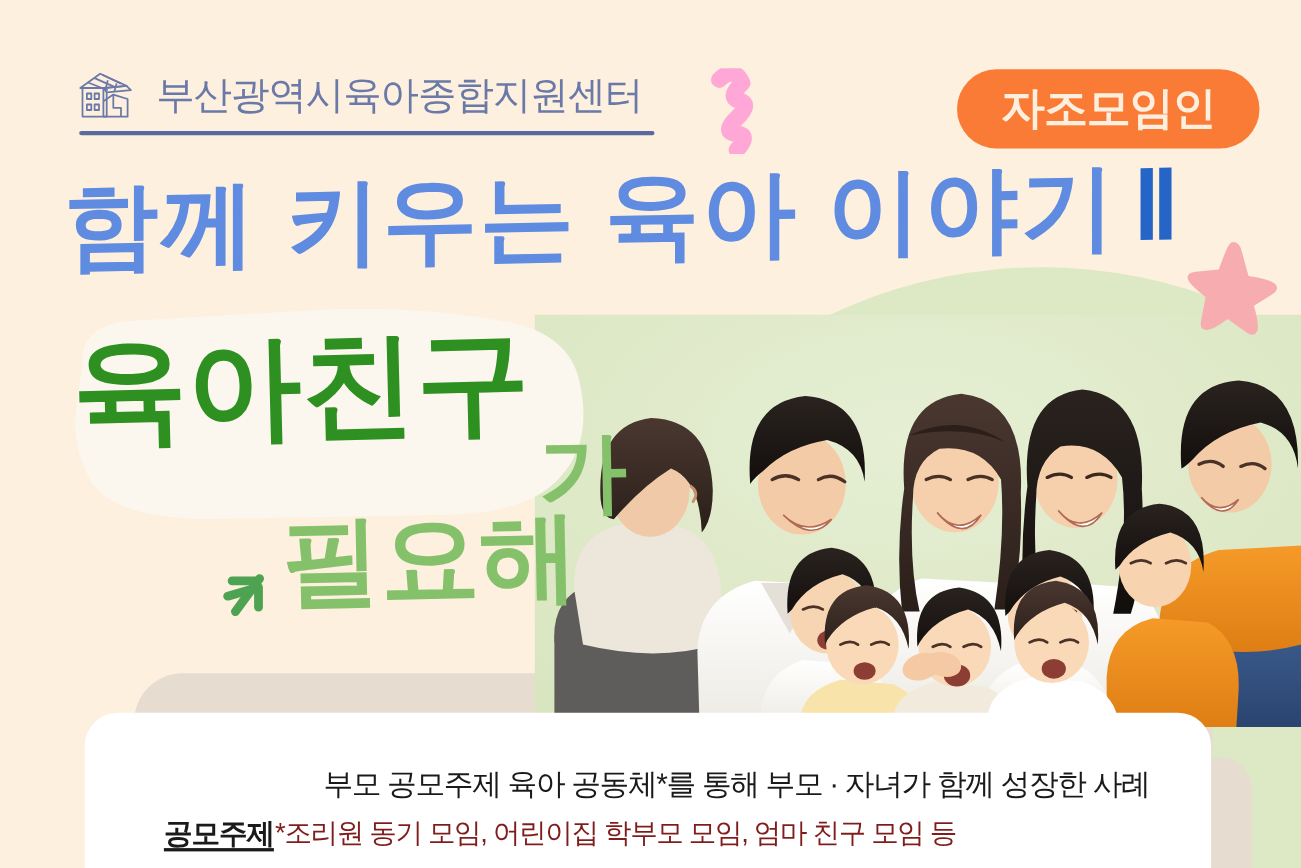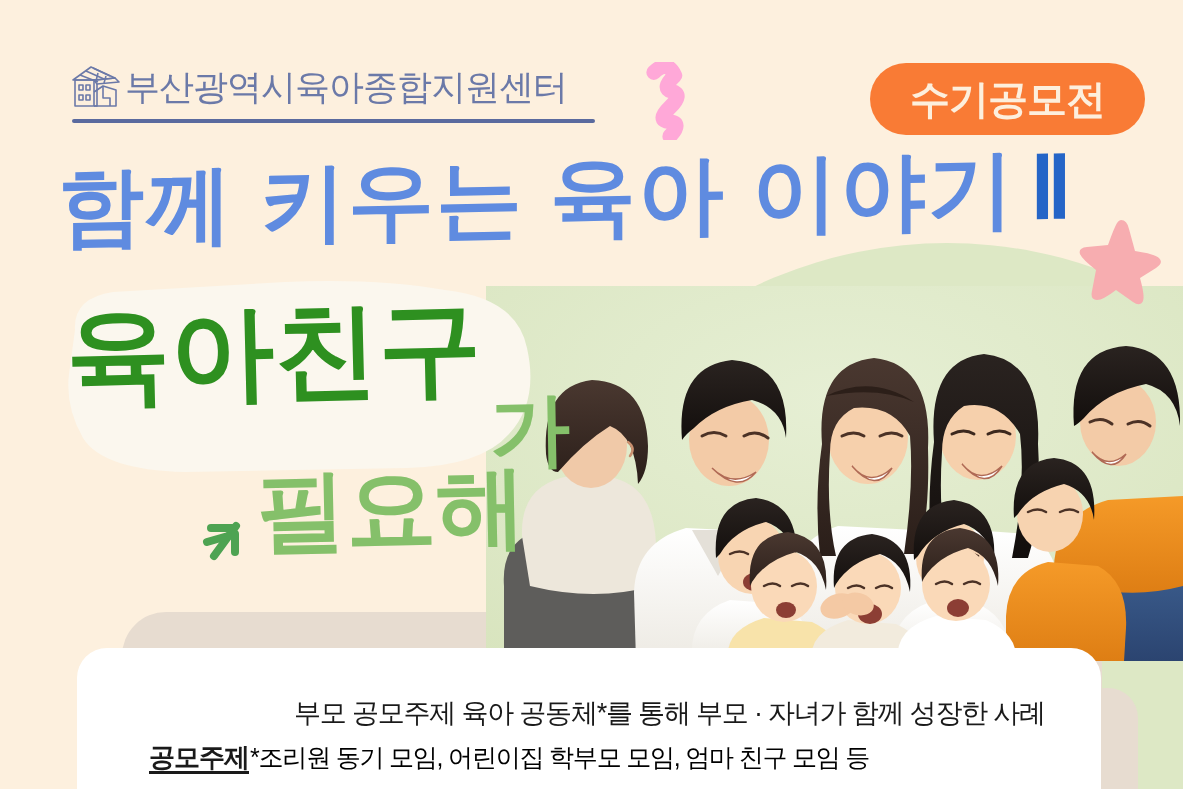--- a/index.html
+++ b/index.html
@@ -65,21 +65,21 @@
   }
   .photo svg { display:block; width:100%; height:100%; }
 
   
   .header {
     position:absolute;
     left:70px;
     top:62px;
     display:flex;
     align-items:center;
-    gap:1px;
+    gap:18px;
   }
   .house-icon { width:54px; height:48px; display:block; }
   .org-name {
     font-size:35px;
     font-weight:400;
     color:#6B79A8;
     letter-spacing:-1px;
     line-height:1;
     white-space:nowrap;
   }
@@ -219,21 +219,21 @@
   .card-texts { margin-left:45px; }
   .card-main {
     font-size:27px;
     color:#1A1A1A;
     letter-spacing:-1.2px;
     line-height:1.3;
     white-space:nowrap;
   }
   .card-note {
     font-size:25px;
-    color:#000000;
+    color:#7f1d1d;
     letter-spacing:-1.2px;
     line-height:1.35;
     margin-top:10px;
     margin-left:-44px;
     white-space:nowrap;
   }
 </style>
 </head>
 <body>
 
@@ -398,21 +398,21 @@
         <rect x="16" y="33" width="4" height="5"></rect>
         <path d="M10 13 L28 20 M16 9 L34 17 M23 6 L40 14"></path>
         <path d="M28 11 L26 19 M36 14 L34 21"></path>
       </g>
     </svg>
     <div class="org-name">부산광역시육아종합지원센터</div>
   </div>
   <div class="header-rule"></div>
 
   <div class="badge">
-    <span class="badge-label">수기공모전</span>
+    <span class="badge-label">자조모임인</span>
   </div>
 
   <svg class="squiggle" viewBox="0 0 100 78">
     <path d="M8 20 q10 -16 21 -2 q-10 16 1 16 q12 0 2 16 q-10 16 3 14 q13 -2 4 14" fill="none" stroke="#FFA8D8" stroke-width="15" stroke-linecap="round" stroke-linejoin="round" transform="rotate(14 50 39)"></path>
   </svg>
 
   <svg class="star" viewBox="0 0 92 92">
     <path d="M47 6 q6 0 8 9 l6 22 q20 3 24 7 q5 5 -3 10 l-16 10 q5 18 3 23 q-3 6 -10 1 l-17 -12 q-13 10 -19 10 q-7 0 -5 -9 l4 -21 q-14 -11 -16 -16 q-2 -6 7 -7 l21 -2 q6 -17 9 -22 q2 -3 4 -3 Z" fill="#F7ADB0"></path>
   </svg>
 

